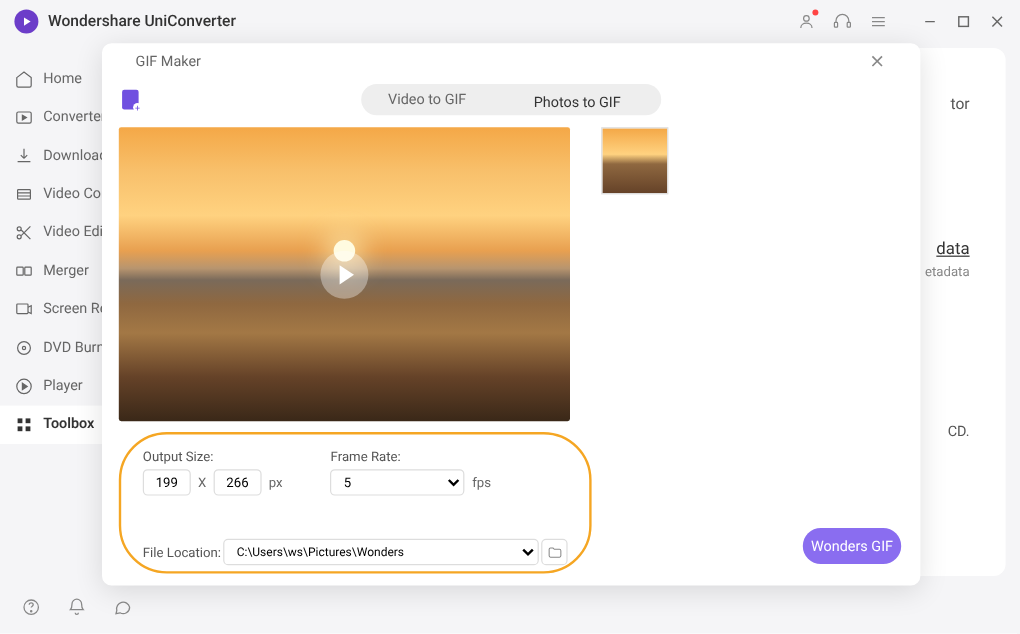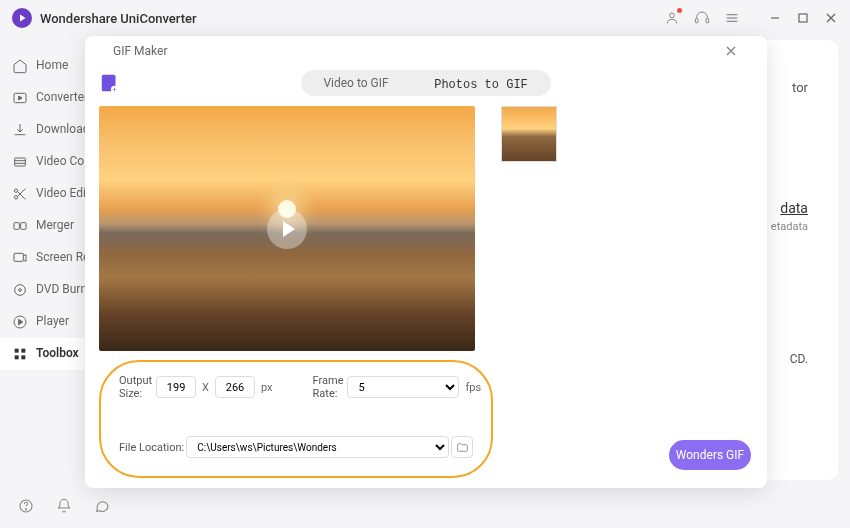--- a/index.html
+++ b/index.html
@@ -36,32 +36,32 @@
 .gif-modal { position: absolute; left: 85px; top: 36px; width: 682px; height: 452px; background: #fff; border-radius: 8px; box-shadow: 0 4px 24px rgba(0,0,0,0.12); z-index: 100; }
 .modal-header { height: 30px; display: flex; align-items: center; padding: 0 28px; border-bottom: none; }
 .modal-title { font-size: 12px; color: #666; }
 .modal-close { width: 16px; height: 16px; cursor: pointer; color: #888; display: flex; align-items: center; justify-content: center; margin-left: auto; }
 .modal-body { padding: 0 14px; }
 
 .toggle-row { display: flex; align-items: center; padding: 4px 0 10px 0; }
 .import-icon { width: 22px; height: 22px; color: #7050e0; margin-right: 180px; position: relative; }
 .toggle-pills { display: flex; background: #eee; border-radius: 16px; overflow: hidden; width: 250px; height: 26px; }
 .pill { flex: 1; font-size: 12px; display: flex; align-items: center; justify-content: center; cursor: pointer; color: #666; }
-.pill.active { background: #fdba74; color: #333; border-radius: 16px; margin: 15px; box-shadow: 0 1px 3px rgba(0,0,0,0.1); font-family: Liberation Mono, monospace; }
+.pill.active { background: #fdba74; color: #333; border-radius: 16px; margin: 15px; box-shadow: 0 1px 3px rgba(0,0,0,0.1); }
 
 .preview-area { display: flex; gap: 26px; }
 .main-preview { width: 376px; height: 245px; background: linear-gradient(to bottom, #f4a847 0%, #f8c06b 15%, #ffd280 30%, #e8a050 42%, #b8956f 48%, #7a6a5a 52%, #8f6840 60%, #a37845 70%, #654228 85%, #3a2818 100%); position: relative; border-radius: 2px; overflow: hidden; }
 .sun { position: absolute; left: 50%; top: 42%; transform: translate(-50%,-50%); width: 18px; height: 18px; background: #fffbe0; border-radius: 50%; box-shadow: 0 0 20px 8px rgba(255,240,180,0.6); }
 .play-btn { position: absolute; left: 50%; top: 50%; transform: translate(-50%,-50%); width: 40px; height: 40px; background: rgba(255,255,255,0.35); border-radius: 50%; display: flex; align-items: center; justify-content: center; cursor: pointer; }
 .play-btn::after { content: ''; border-left: 12px solid #fff; border-top: 8px solid transparent; border-bottom: 8px solid transparent; margin-left: 3px; }
 .thumb { width: 56px; height: 56px; background: linear-gradient(to bottom, #f4a847 0%, #ffd280 40%, #8f6840 55%, #654228 100%); border: 1px solid #ddd; }
 
 .options-panel { position: absolute; left: 14px; bottom: 10px; width: 394px; height: 118px; border: 2px solid #f5a623; border-radius: 40px; padding: 12px 18px 8px 18px; }
 .opt-row1 { display: flex; gap: 40px; }
-.opt-group { display: flex; flex-direction: row; gap: 4px; }
+.opt-group { display: flex; flex-direction: column; gap: 4px; }
 .opt-label { font-size: 11px; color: #555; }
 .opt-inputs { display: flex; align-items: center; gap: 6px; }
 .num-input { width: 40px; height: 22px; border: 1px solid #ddd; border-radius: 4px; font-size: 11px; text-align: center; outline: none; }
 .x-sep { font-size: 11px; color: #666; }
 .unit { font-size: 11px; color: #666; }
 .fps-select { width: 112px; height: 22px; border: 1px solid #ddd; border-radius: 4px; font-size: 11px; padding: 0 6px; outline: none; background: #fff; }
 .opt-row2 { display: flex; align-items: center; gap: 2px; margin-top: 36px; }
 .loc-label { font-size: 11px; color: #555; }
 .loc-input { flex: 1; width: 140px; height: 22px; border: 1px solid #ddd; border-radius: 4px; font-size: 10px; padding: 0 6px; outline: none; background: #fff; }
 .folder-btn { width: 22px; height: 22px; border: 1px solid #ddd; border-radius: 4px; display: flex; align-items: center; justify-content: center; cursor: pointer; color: #888; }

